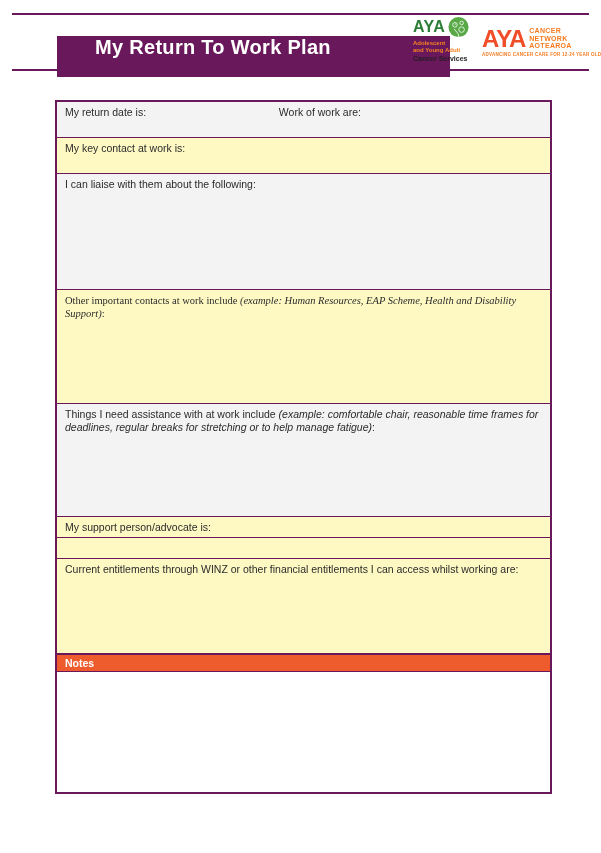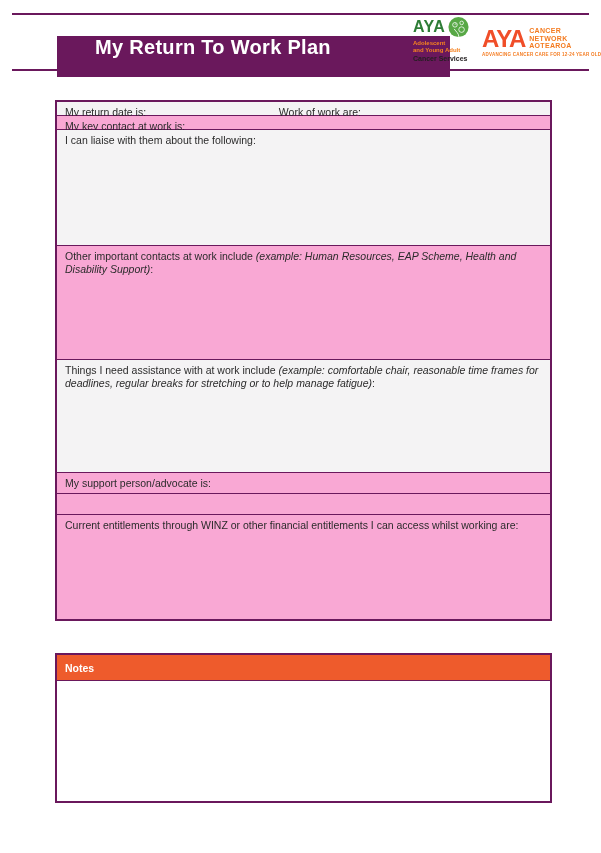--- a/index.html
+++ b/index.html
@@ -29,40 +29,40 @@
   .ls-sub3 { color:#231f20; font-size:7px; font-weight:bold; line-height:8px; margin-top:1px; }
 
   .logo-network { position:absolute; left:482px; top:27px; width:112px; }
   .logo-network .top-row { display:flex; align-items:center; }
   .logo-network .acr { color:#f04e29; font-weight:bold; font-size:24px; line-height:23px; letter-spacing:-1px; }
   .logo-network .nm { margin-left:4px; color:#f47b20; font-weight:bold; font-size:7px; line-height:7.5px; letter-spacing:.3px; }
   .logo-network .tag { margin-top:2px; color:#f47b20; font-weight:bold; font-size:4.5px; letter-spacing:.25px; white-space:nowrap; }
 
   
   .form-table { position:absolute; left:55px; top:100px; width:497px; border:2px solid #6a185c; background:#fff; }
-  .frow { position:relative; border-bottom:1px solid #6a185c; background:#f9a8d4; font-size:10.5px; line-height:13px; }
+  .frow { position:relative; border-bottom:1px solid #6a185c; background:#fef9c3; font-size:10.5px; line-height:13px; }
   .frow:last-child { border-bottom:none; }
   .frow.shaded { background:#f4f3f4; }
   .frow.col { display:flex; flex-direction:row; }
   .lbl { padding:4px 8px 0 8px; }
   .lbl i { font-style:italic; }
   .answer { flex:1; }
-  .h20 { height:14px;padding-left:28px; } .h21 { height:21px; }
-  .h116 { height:116px; } .h114 { height:114px; } .h113 { height:113px; } .h104 { height:104px;justify-content:space-between; }
+  .h20 { height:36px;padding-left:28px; } .h21 { height:21px; }
+  .h116 { height:116px; } .h114 { height:114px;font-family:Liberation Serif, serif; } .h113 { height:113px; } .h104 { height:104px;justify-content:space-between; }
   .lbl-inline { position:absolute; left:8px; top:4px; }
   .lbl-45 { position:absolute; left:45%; top:4px; }
   .field-a { position:absolute; left:112px; top:2px; height:15px; width:105px; }
   .field-b { position:absolute; left:322px; top:2px; height:15px; right:6px; }
   .field-line { position:absolute; left:160px; right:6px; top:2px; height:15px; }
   .field-line2 { position:absolute; left:240px; right:6px; top:2px; height:15px; }
 
   
   .notes { position:absolute; left:55px; top:653px; width:497px; border:2px solid #6a185c; }
   .notes-header {
-    height:26px; background:#ee5b2c; border-bottom:1px solid #6a185c;
+    height:17px; background:#ee5b2c; border-bottom:1px solid #6a185c;
     display:flex; align-items:center; padding:0 8px;
     color:#ffffff; font-weight:bold; font-size:10.5px;
   }
   .notes-body { height:120px; background:#ffffff; }
 </style>
 </head>
 <body>
 
 <div class="page">
 

